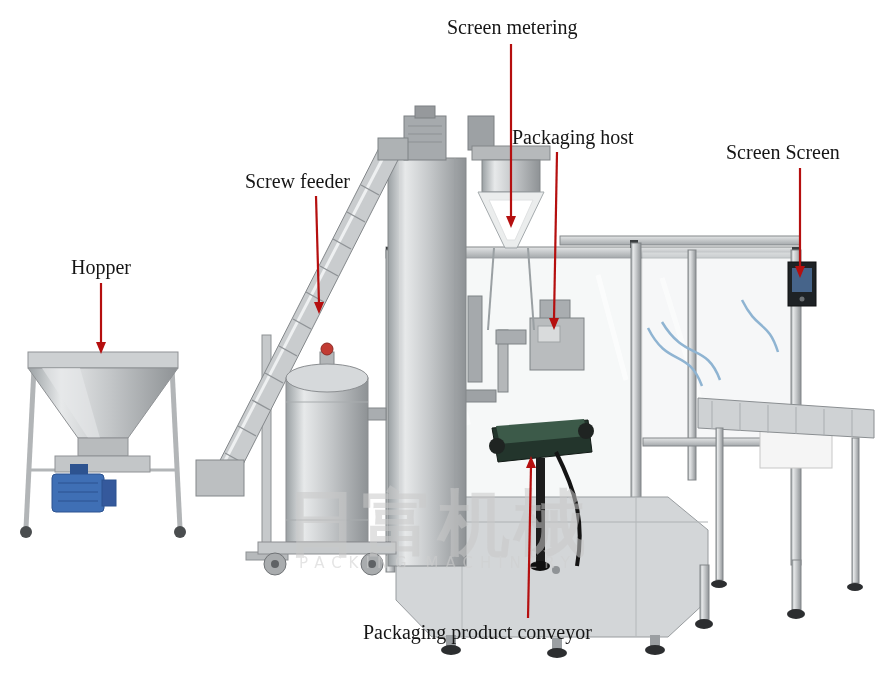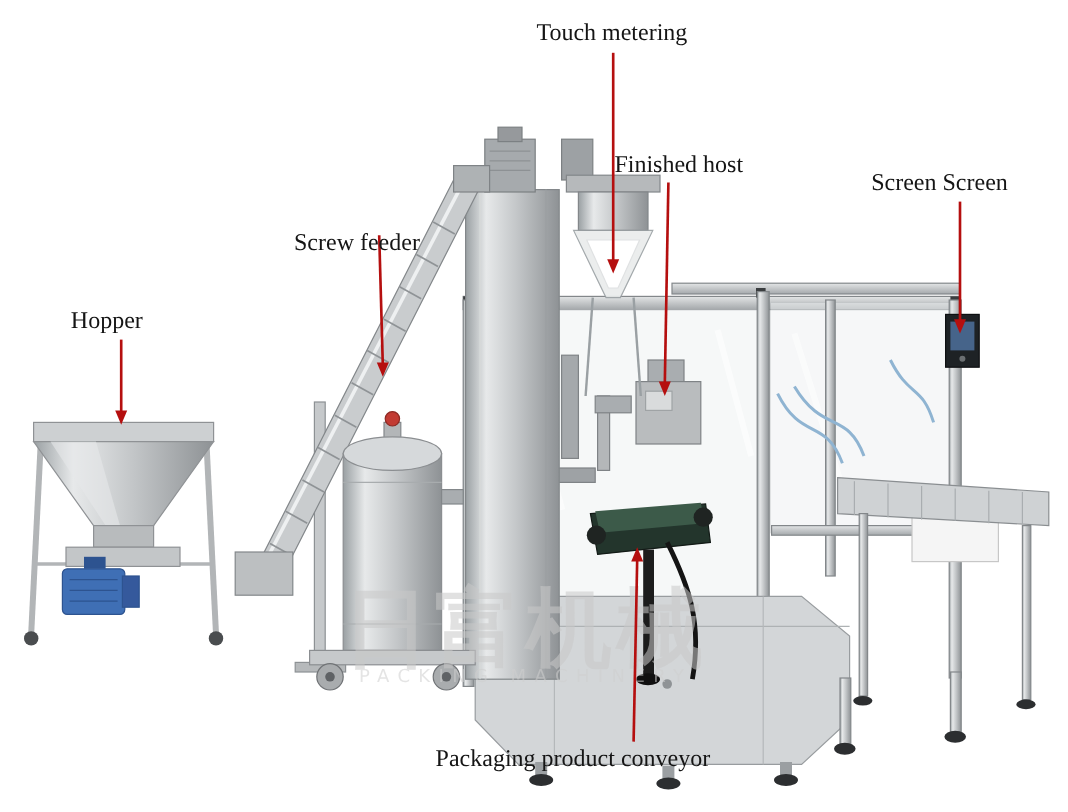--- a/index.html
+++ b/index.html
@@ -15,22 +15,22 @@
     position:absolute;
     color:#151515;
     font-size:20px;
     line-height:1.1;
     white-space:nowrap;
     z-index:5;
   }
   .lbl-screw-metering{left:447px;top:16px;}
   .lbl-packaging-host{left:512px;top:126px;}
   .lbl-touch-screen{left:726px;top:141px;}
-  .lbl-screw-feeder{left:245px;top:170px;margin-top:21px;}
-  .lbl-hopper{left:59px;top:256px;}
+  .lbl-screw-feeder{left:245px;top:170px;}
+  .lbl-hopper{left:71px;top:256px;}
   .lbl-finished-product-conveyor{left:363px;top:621px;}
 </style>
 </head>
 <body>
 
 <div class="stage">
 
   <svg class="scene" width="890" height="677" viewBox="0 0 890 677">
     <defs>
       <linearGradient id="steelV" x1="0" y1="0" x2="1" y2="0">
@@ -250,20 +250,20 @@
         <line x1="101" y1="283" x2="101" y2="344"></line>
         <polygon points="96,342 106,342 101,354" stroke="none"></polygon>
       </g>
       <g>
         <line x1="528" y1="618" x2="531" y2="466"></line>
         <polygon points="526,468 536,468 531,456" stroke="none"></polygon>
       </g>
     </g>
   </svg>
 
-  <div class="label lbl-screw-metering">Touch metering</div>
-  <div class="label lbl-packaging-host">Finished host</div>
+  <div class="label lbl-screw-metering">Screen metering</div>
+  <div class="label lbl-packaging-host">Packaging host</div>
   <div class="label lbl-touch-screen">Screen Screen</div>
   <div class="label lbl-screw-feeder">Screw feeder</div>
   <div class="label lbl-hopper">Hopper</div>
   <div class="label lbl-finished-product-conveyor">Packaging product conveyor</div>
 
 </div>
 
 </body></html>

